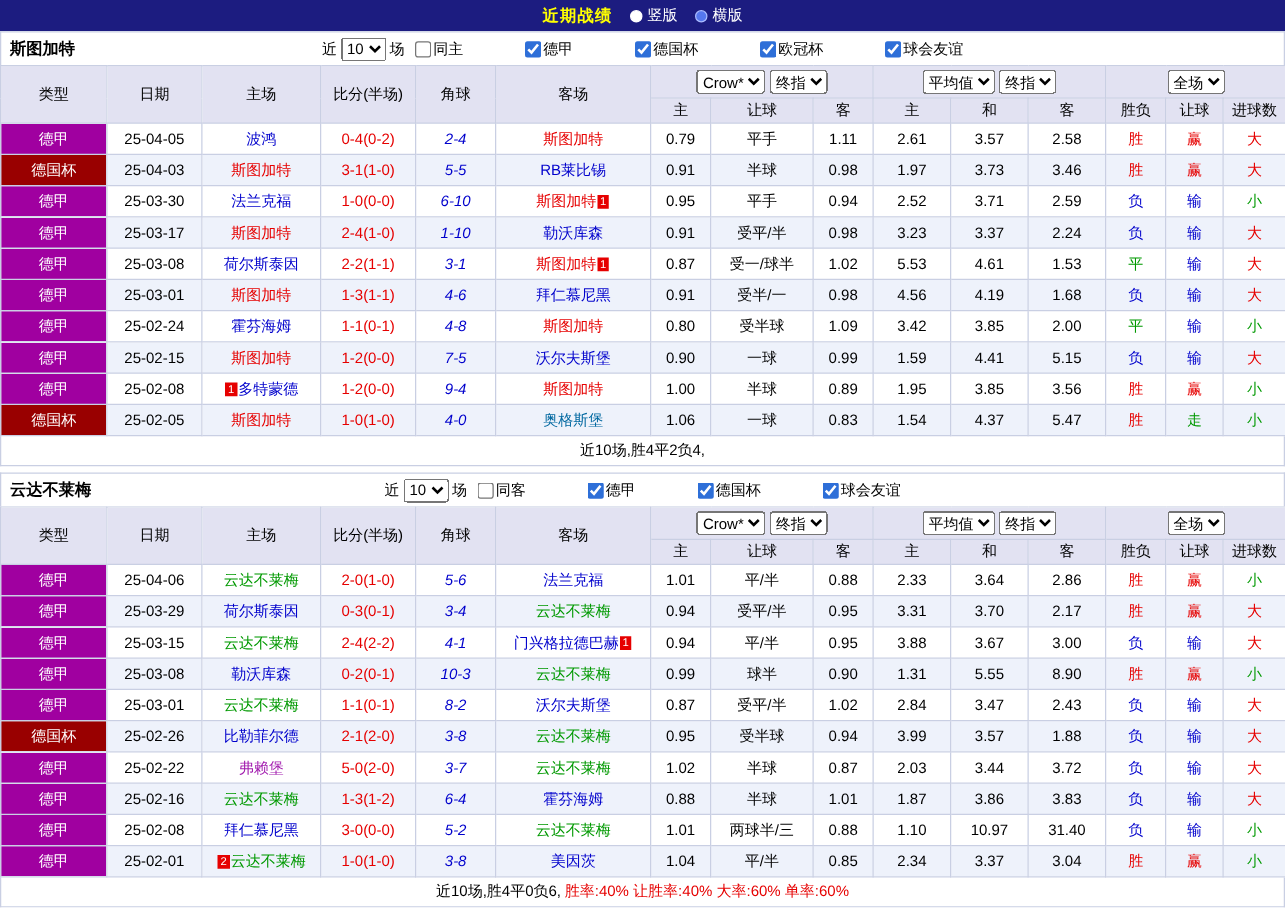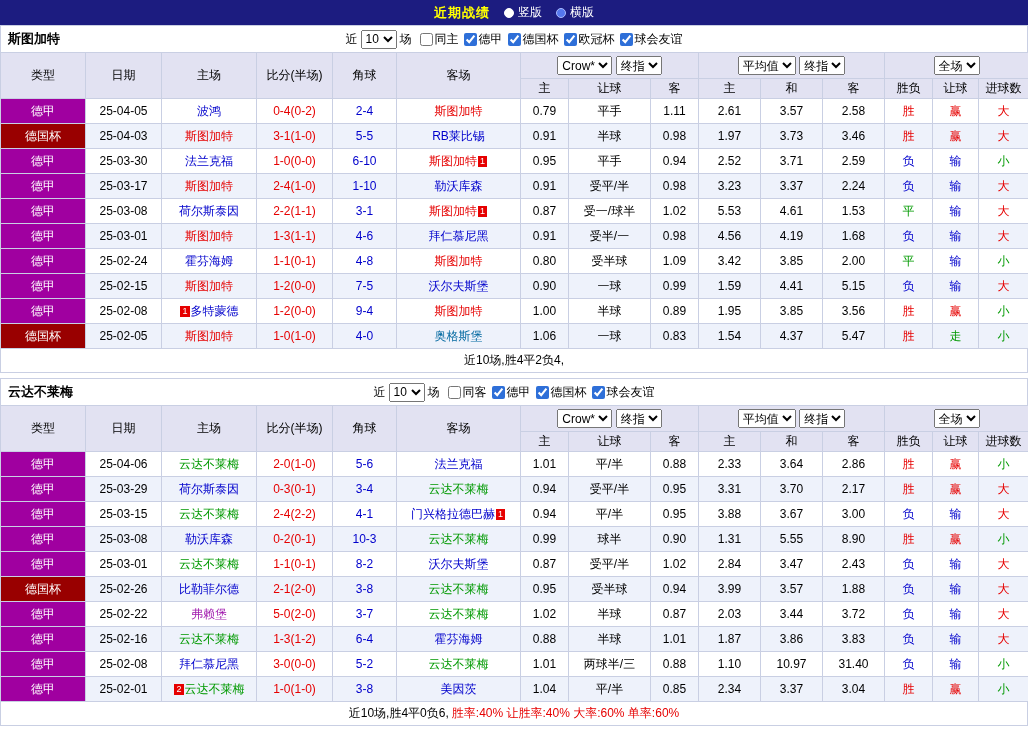--- a/index.html
+++ b/index.html
@@ -31,41 +31,41 @@
     display: flex;
     align-items: center;
     justify-content: center;
     border: 1px solid #c9cfe3;
     border-bottom: 0;
     background: #fff;
   }
   .section-head .team { position: absolute; left: 7px; font-size: 13px; font-weight: bold; }
   .filters { display: flex; align-items: center; gap: 3px; }
   .filters select { height: 19px; font-size: 12px; }
-  .cbs { display: inline-flex; align-items: flex-start; }
+  .cbs { display: inline-flex; align-items: flex-start; gap: 44px; }
   .cbs label { display: inline-flex; align-items: center; margin-left: 5px; cursor: pointer; }
   .cbs input { width: 13px; height: 13px; accent-color: #2e6fd8; margin: 0 2px 0 0; }
 
   table.grid { width: 1028px; border-collapse: collapse; table-layout: fixed; }
   .grid th, .grid td {
     border: 1px solid #c9cfe3;
     text-align: center;
     white-space: nowrap;
     overflow: hidden;
     padding: 0;
     height: 25px;
   }
   .grid thead th { background: #e2e2f2; font-weight: normal; color: #000; }
   .grid thead tr.h1 th { height: 26px; }
   .grid thead tr.h2 th { height: 20px; }
   .grid thead select { height: 19px; font-size: 12px; max-width: 94%; }
   .grid tbody tr:nth-child(even) { background: #eef2fb; }
   td.lg { color: #fff; }
   td.score { color: #e60000; cursor: pointer; }
-  td.corner { color: #0000cc; }
+  td.corner { color: #0000cc; font-style: italic; }
   td.team { cursor: pointer; }
   .card {
     display: inline-block;
     background: #e60000;
     color: #fff;
     font-size: 9px;
     line-height: 11px;
     padding: 0 2px;
     margin: 0 1px;
     vertical-align: 1px;

